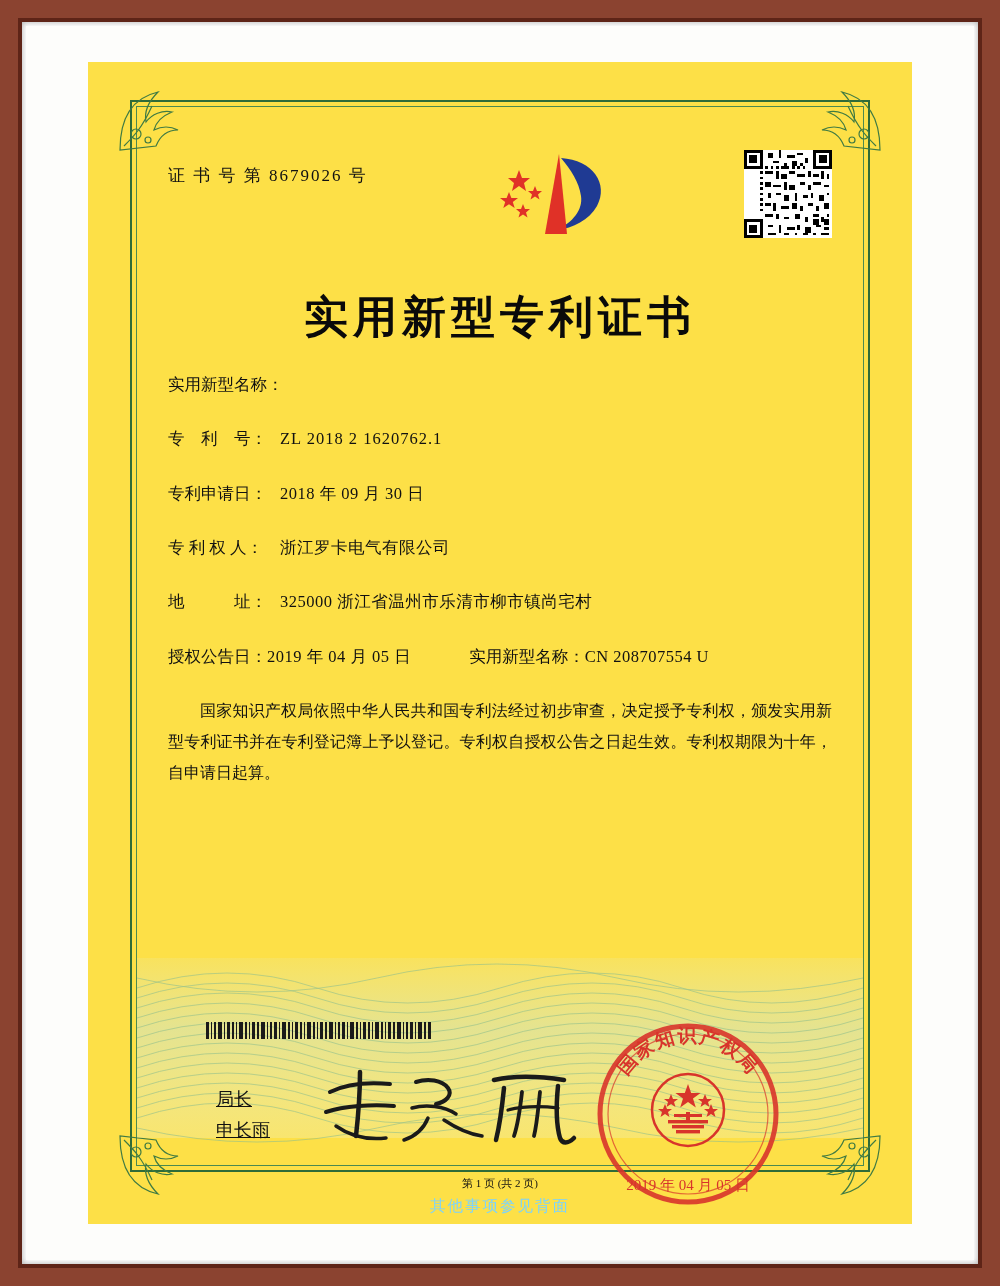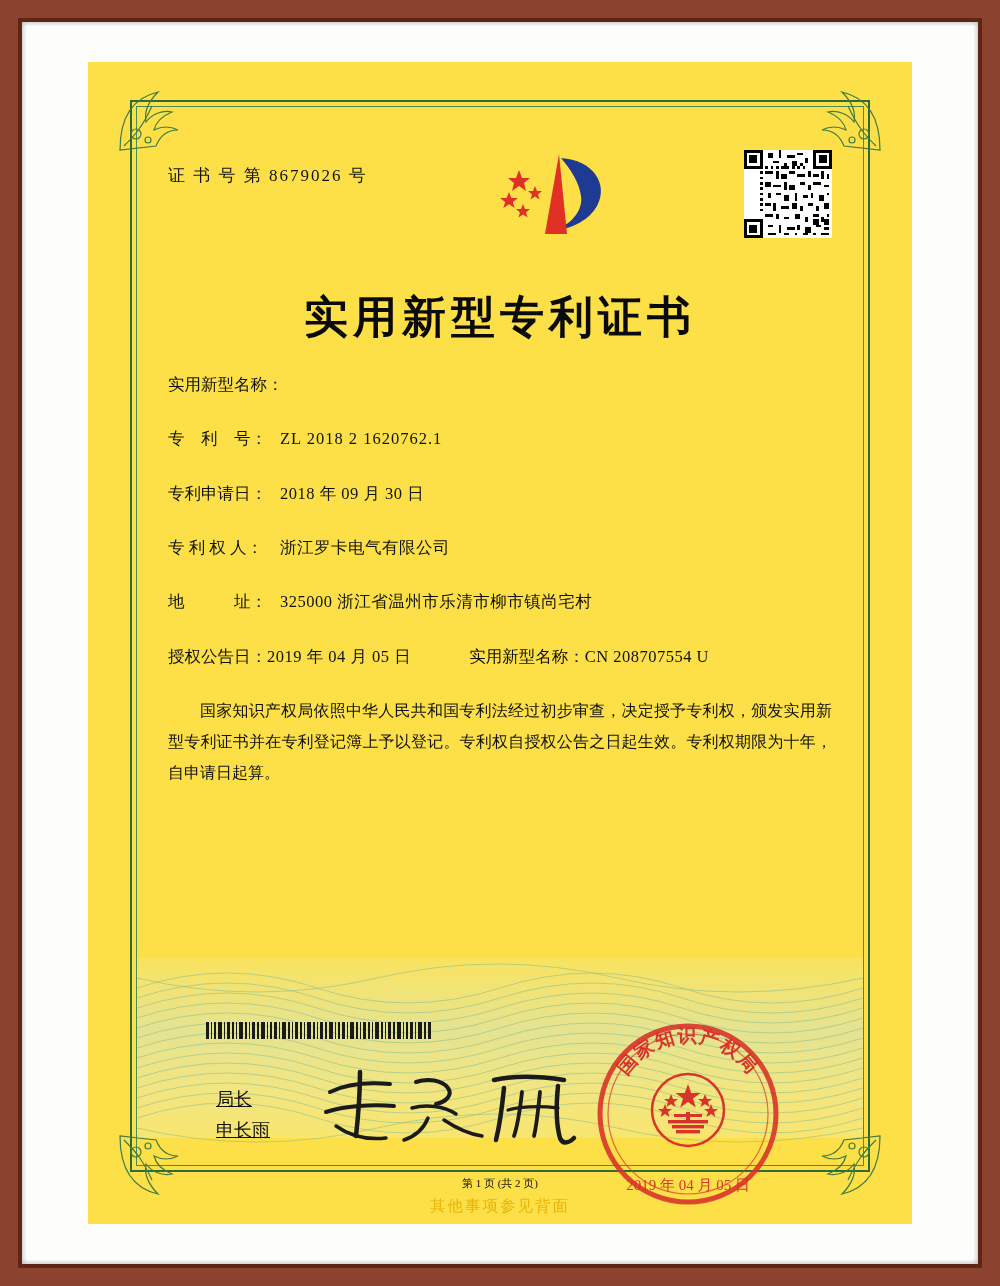--- a/index.html
+++ b/index.html
@@ -203,21 +203,21 @@
     color: #111;
   }
 
   .footer-note {
     position: absolute;
     left: 0; right: 0;
     top: 1196px;
     text-align: center;
     font-size: 15.5px;
     letter-spacing: 2px;
-    color: #eab308;
+    color: #7dd3fc;
   }
 </style>
 </head>
 <body>
 
 <div class="frame-outer">
   <div class="frame-inner-bevel"></div>
   <div class="mat"></div>
 
   <div class="paper">

